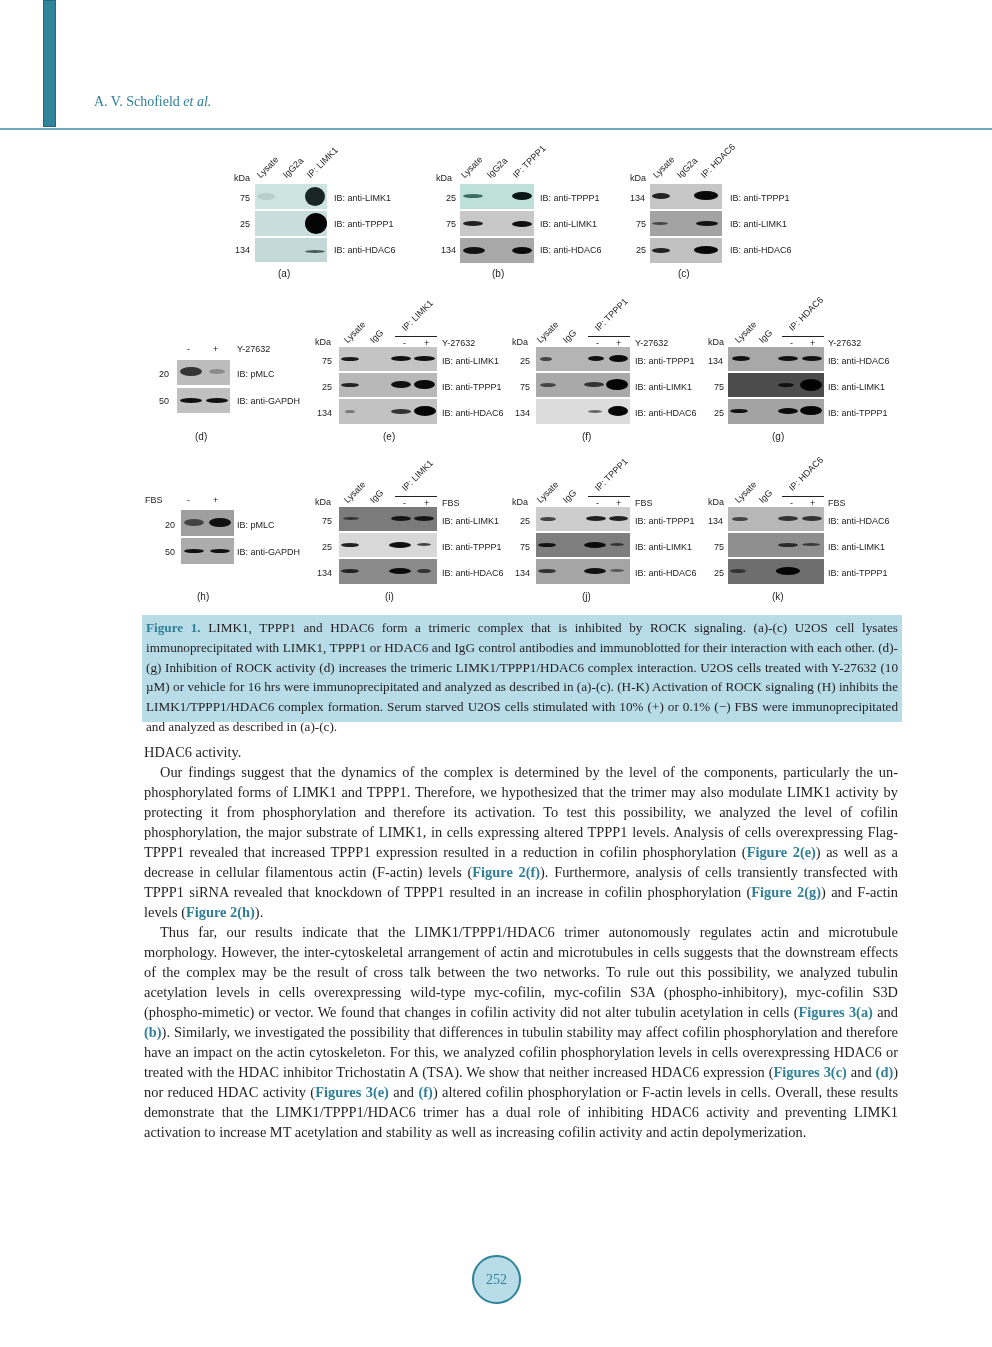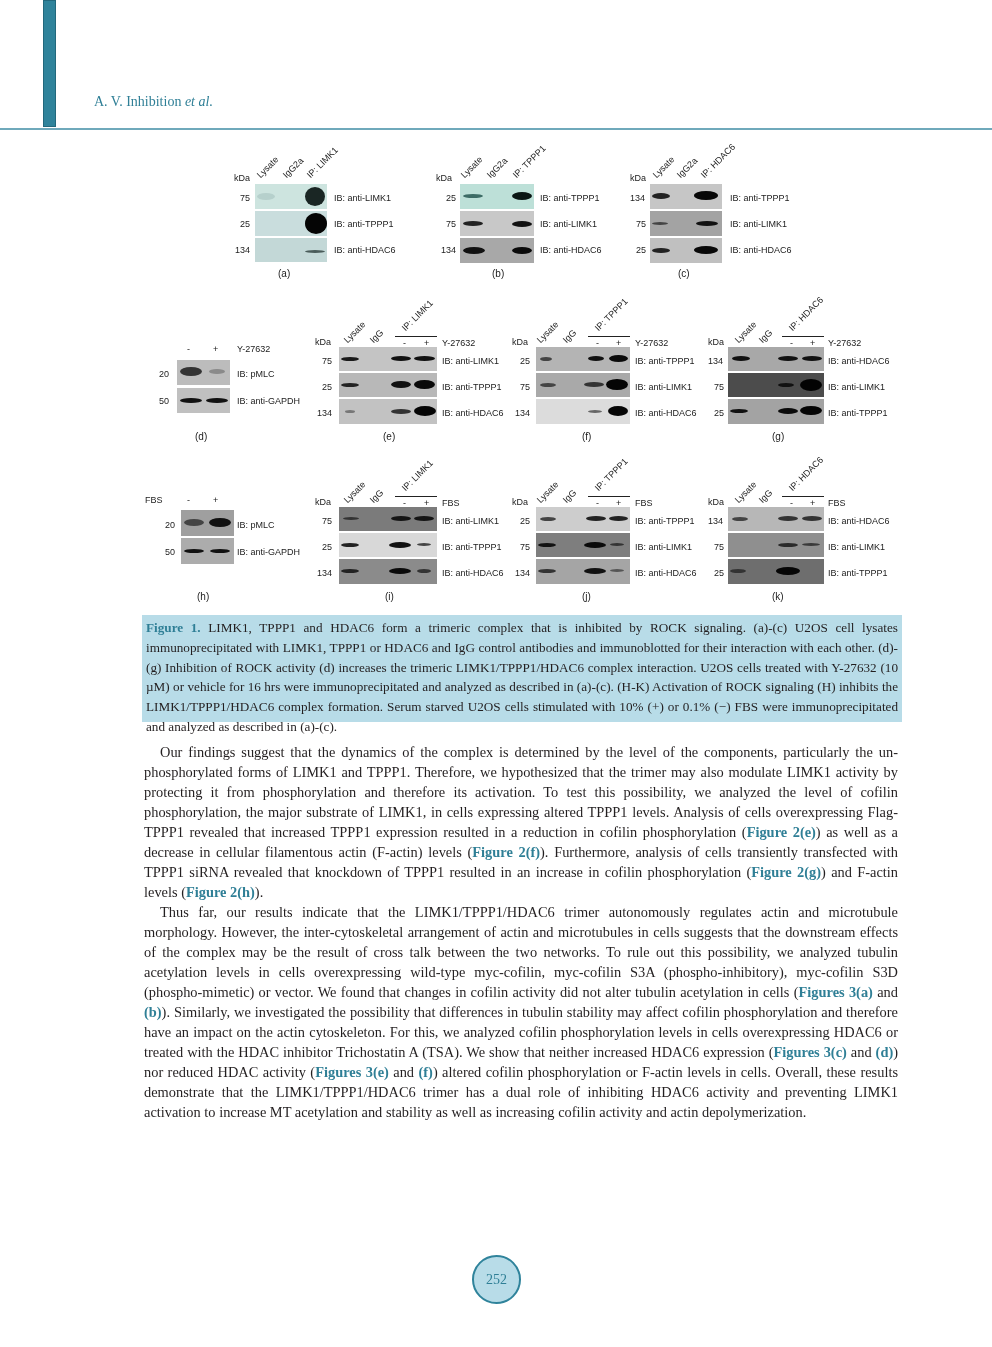--- a/index.html
+++ b/index.html
@@ -30,21 +30,21 @@
   .body-text p.noindent { text-indent: 0; }
   .ref { color: #2f7f96; font-weight: bold; }
 
   .page-num { position: absolute; left: 472px; top: 1255px; width: 49px; height: 49px; border-radius: 50%; background: #b8dce8; border: 2px solid #2f839b; color: #2f7f96; font-size: 14px; display: flex; align-items: center; justify-content: center; }
 </style>
 </head>
 <body>
 
 <div class="side-bar"></div>
 <div class="running-head">
-  <span>A. V. Inhibition</span>
+  <span>A. V. Schofield</span>
   <em>et al.</em>
 </div>
 <div class="head-rule"></div>
 
 <div class="panel" style="left:230px; top:140px; width:190px; height:145px;">
   <span class="lbl" style="left:4px; top:33px;">kDa</span>
   <span class="rot" style="left:32px; top:30px;">Lysate</span>
   <span class="rot" style="left:58px; top:30px;">IgG2a</span>
   <span class="rot" style="left:82px; top:30px;">IP: LIMK1</span>
 
@@ -390,19 +390,20 @@
   <span class="lbl" style="left:122px; top:113px;">IB: anti-TPPP1</span>
 
   <span class="panel-letter" style="left:66px; top:136px;">(k)</span>
 </div>
 
 <div class="caption">
   <span class="fig-label">Figure 1.</span><span> LIMK1, TPPP1 and HDAC6 form a trimeric complex that is inhibited by ROCK signaling. (a)-(c) U2OS cell lysates immunoprecipitated with LIMK1, TPPP1 or HDAC6 and IgG control antibodies and immunoblotted for their interaction with each other. (d)-(g) Inhibition of ROCK activity (d) increases the trimeric LIMK1/TPPP1/HDAC6 complex interaction. U2OS cells treated with Y-27632 (10 µM) or vehicle for 16 hrs were immunoprecipitated and analyzed as described in (a)-(c). (H-K) Activation of ROCK signaling (H) inhibits the LIMK1/TPPP1/HDAC6 complex formation. Serum starved U2OS cells stimulated with 10% (+) or 0.1% (−) FBS were immunoprecipitated and analyzed as described in (a)-(c).</span>
 </div>
 
 <div class="body-text">
+  <p class="noindent">HDAC6 activity.</p>
   <p><span>Our findings suggest that the dynamics of the complex is determined by the level of the components, particularly the un-phosphorylated forms of LIMK1 and TPPP1. Therefore, we hypothesized that the trimer may also modulate LIMK1 activity by protecting it from phosphorylation and therefore its activation. To test this possibility, we analyzed the level of cofilin phosphorylation, the major substrate of LIMK1, in cells expressing altered TPPP1 levels. Analysis of cells overexpressing Flag-TPPP1 revealed that increased TPPP1 expression resulted in a reduction in cofilin phosphorylation (</span><a class="ref">Figure 2(e)</a><span>) as well as a decrease in cellular filamentous actin (F-actin) levels (</span><a class="ref">Figure 2(f)</a><span>). Furthermore, analysis of cells transiently transfected with TPPP1 siRNA revealed that knockdown of TPPP1 resulted in an increase in cofilin phosphorylation (</span><a class="ref">Figure 2(g)</a><span>) and F-actin levels (</span><a class="ref">Figure 2(h)</a><span>).</span></p>
   <p><span>Thus far, our results indicate that the LIMK1/TPPP1/HDAC6 trimer autonomously regulates actin and microtubule morphology. However, the inter-cytoskeletal arrangement of actin and microtubules in cells suggests that the downstream effects of the complex may be the result of cross talk between the two networks. To rule out this possibility, we analyzed tubulin acetylation levels in cells overexpressing wild-type myc-cofilin, myc-cofilin S3A (phospho-inhibitory), myc-cofilin S3D (phospho-mimetic) or vector. We found that changes in cofilin activity did not alter tubulin acetylation in cells (</span><a class="ref">Figures 3(a)</a><span> and </span><a class="ref">(b)</a><span>). Similarly, we investigated the possibility that differences in tubulin stability may affect cofilin phosphorylation and therefore have an impact on the actin cytoskeleton. For this, we analyzed cofilin phosphorylation levels in cells overexpressing HDAC6 or treated with the HDAC inhibitor Trichostatin A (TSA). We show that neither increased HDAC6 expression (</span><a class="ref">Figures 3(c)</a><span> and </span><a class="ref">(d)</a><span>) nor reduced HDAC activity (</span><a class="ref">Figures 3(e)</a><span> and </span><a class="ref">(f)</a><span>) altered cofilin phosphorylation or F-actin levels in cells. Overall, these results demonstrate that the LIMK1/TPPP1/HDAC6 trimer has a dual role of inhibiting HDAC6 activity and preventing LIMK1 activation to increase MT acetylation and stability as well as increasing cofilin activity and actin depolymerization.</span></p>
 </div>
 
 <div class="page-num">
   <span>252</span>
 </div>
 
 </body></html>

